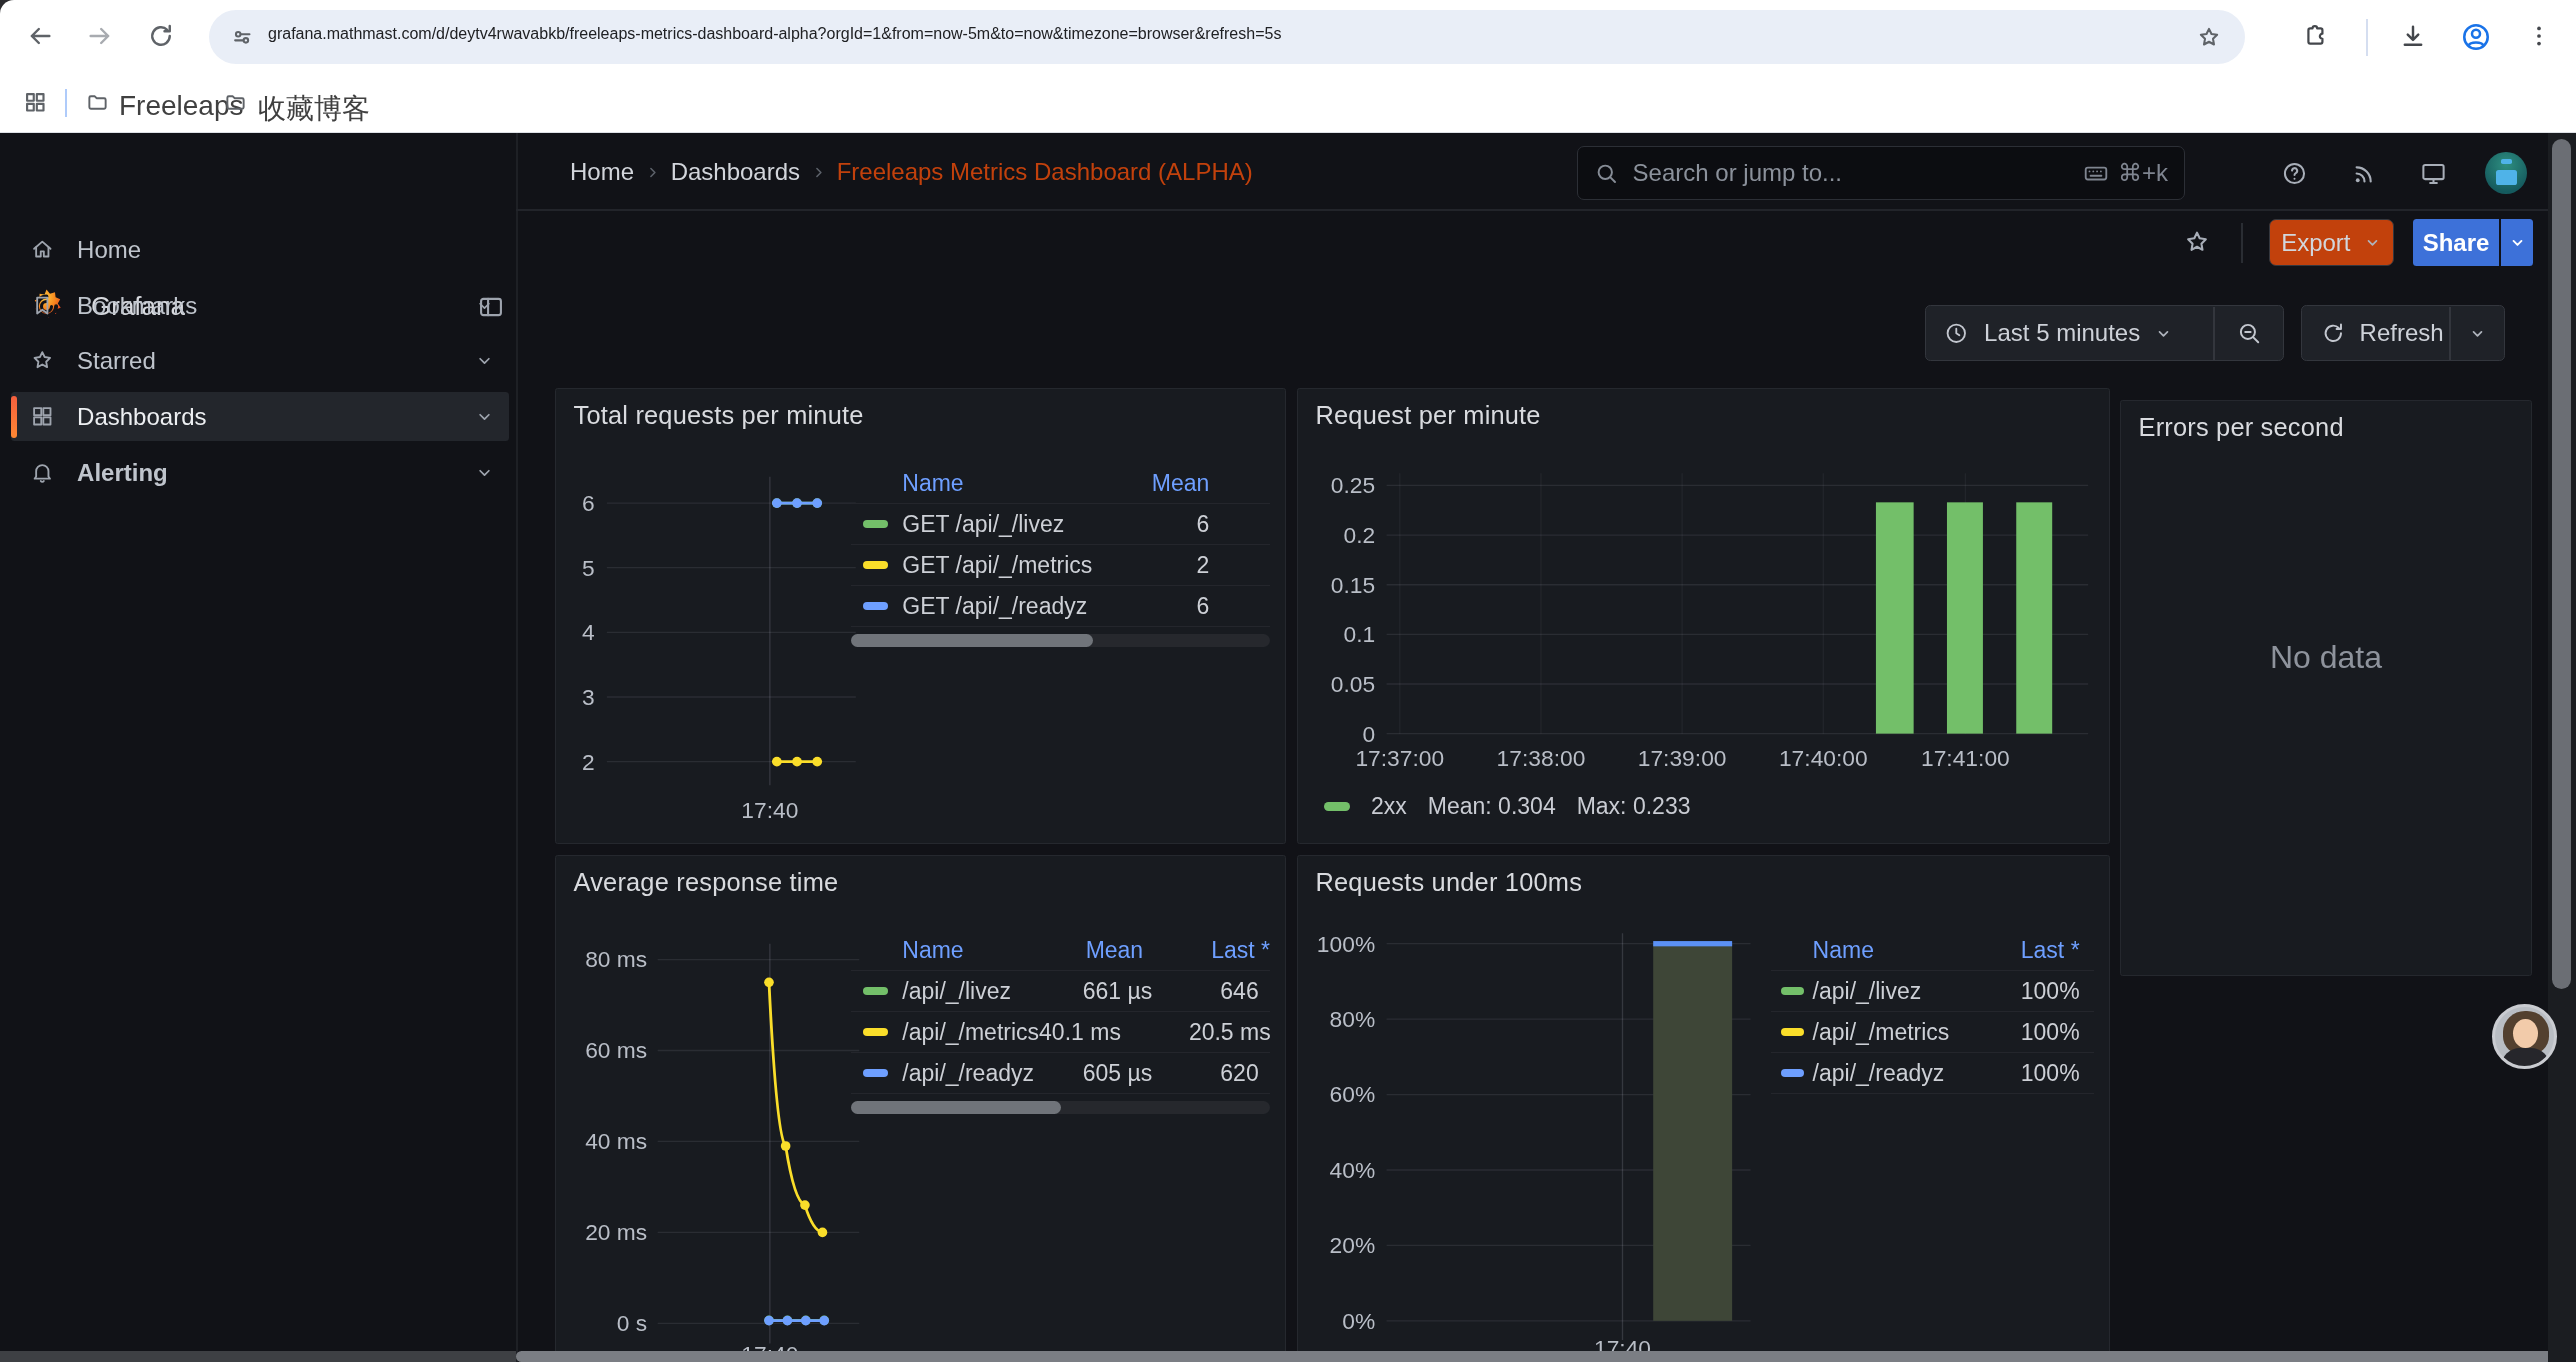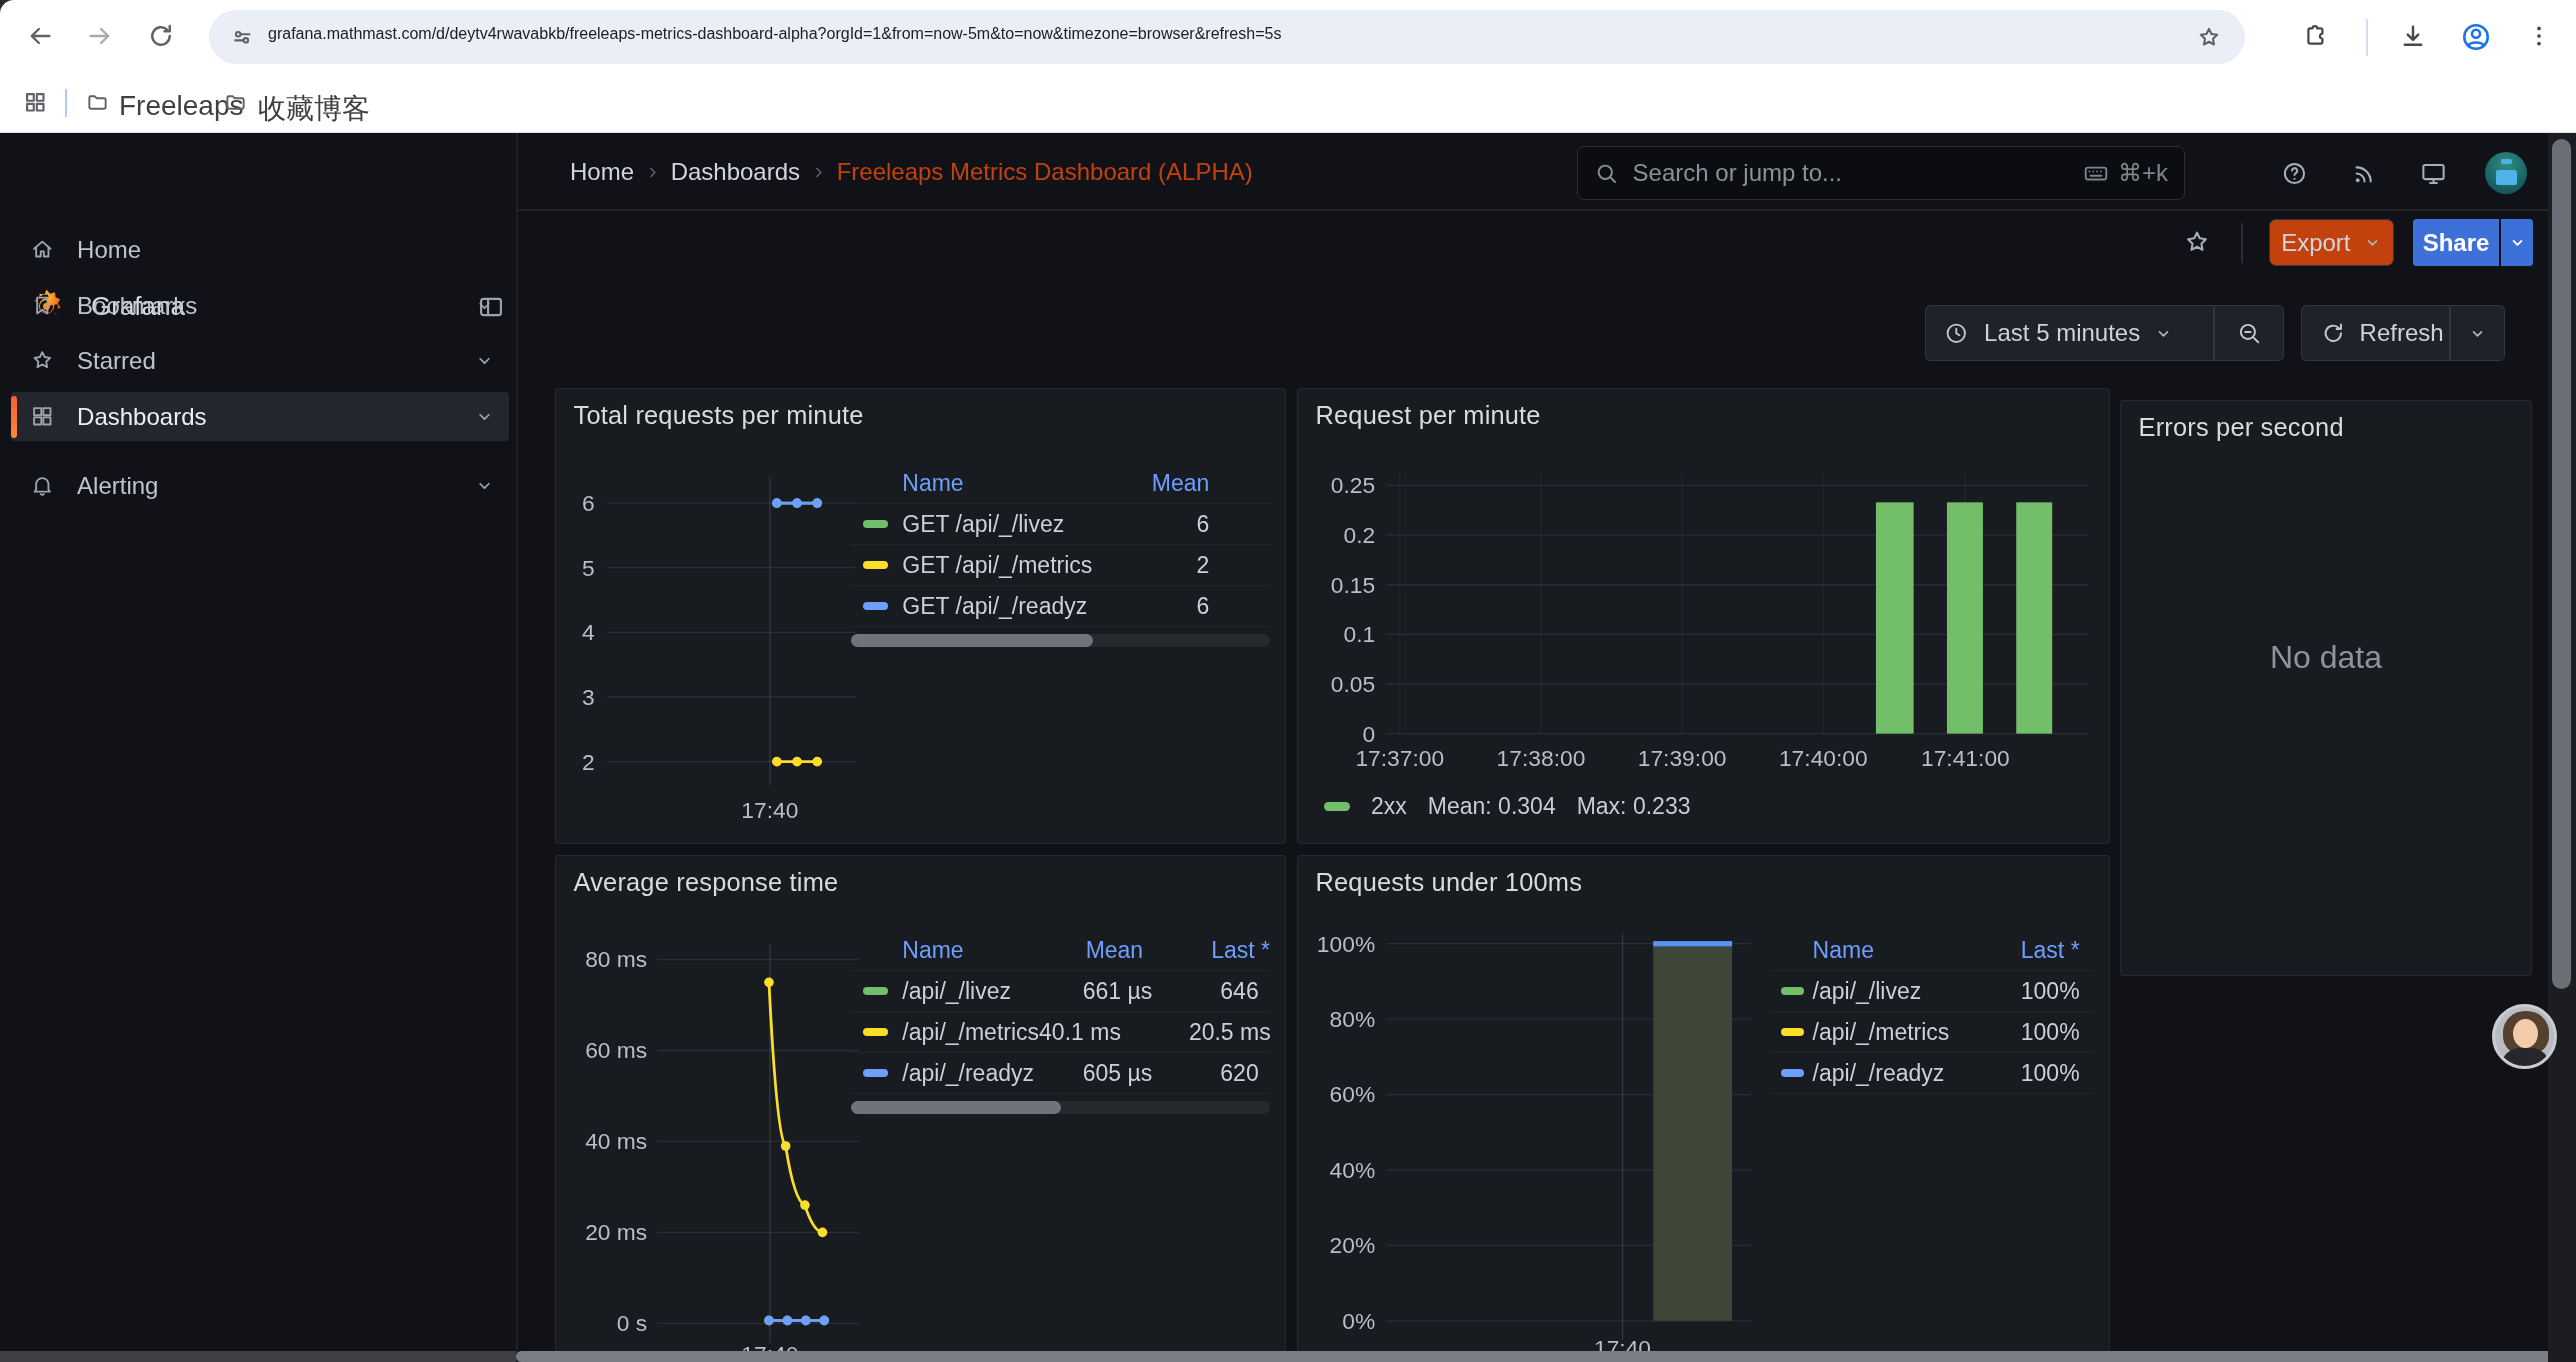--- a/index.html
+++ b/index.html
@@ -225,21 +225,21 @@
             <rect x="13" y="13" width="7" height="7"></rect>
           </svg>
         </span>
         <span class="s-label">Dashboards</span>
         <span class="s-chev">
           <svg viewBox="0 0 24 24" width="21" height="21" fill="none" stroke="currentColor" stroke-width="2" stroke-linecap="round" stroke-linejoin="round">
             <path d="M7 10l5 5 5-5"></path>
           </svg>
         </span>
       </div>
-      <div class="side-item" style="top: 236px;">
+      <div class="side-item" style="top: 223px; font-weight: bold;">
         <span class="s-icon">
           <svg viewBox="0 0 24 24" width="24.6" height="24.6" fill="none" stroke="currentColor" stroke-width="1.8" stroke-linecap="round" stroke-linejoin="round">
             <path d="M18 16v-5a6 6 0 1 0-12 0v5l-1.5 2.2h15z"></path>
             <path d="M10.5 20.5a1.8 1.8 0 0 0 3 0"></path>
           </svg>
         </span>
         <span class="s-label">Alerting</span>
         <span class="s-chev">
           <svg viewBox="0 0 24 24" width="21" height="21" fill="none" stroke="currentColor" stroke-width="2" stroke-linecap="round" stroke-linejoin="round">
             <path d="M7 10l5 5 5-5"></path>

